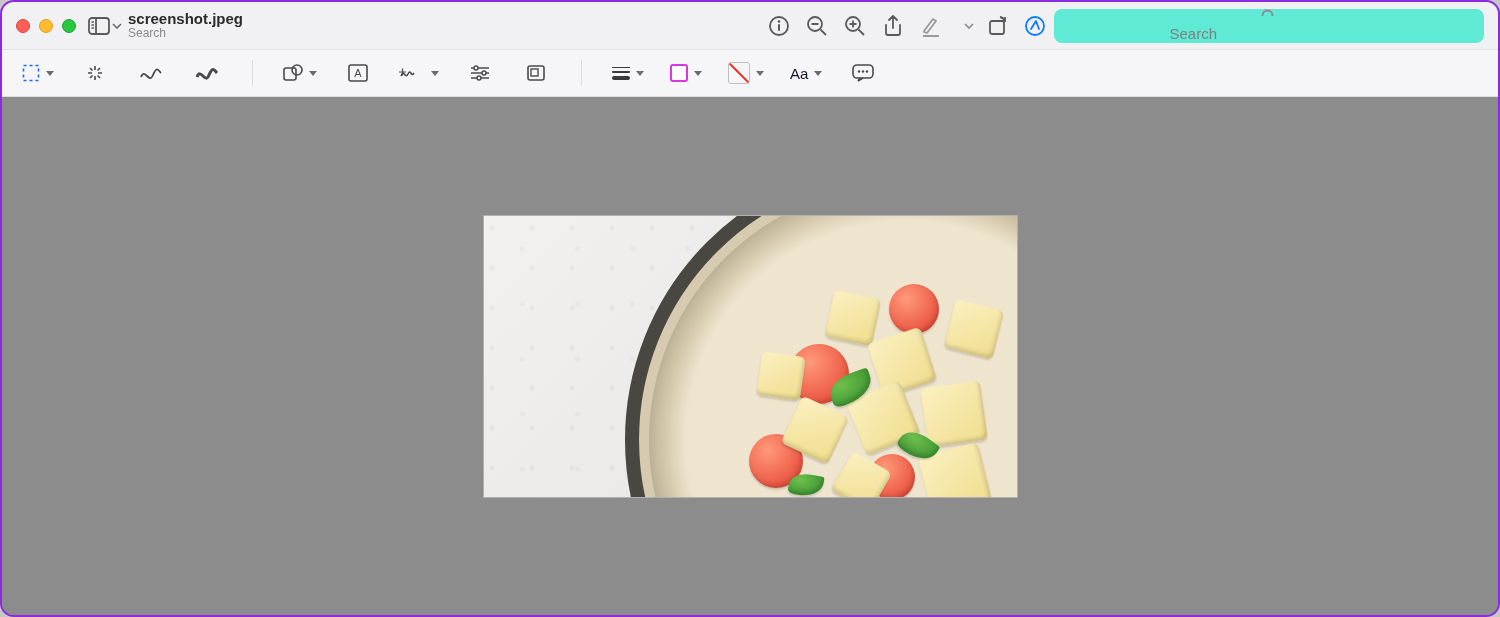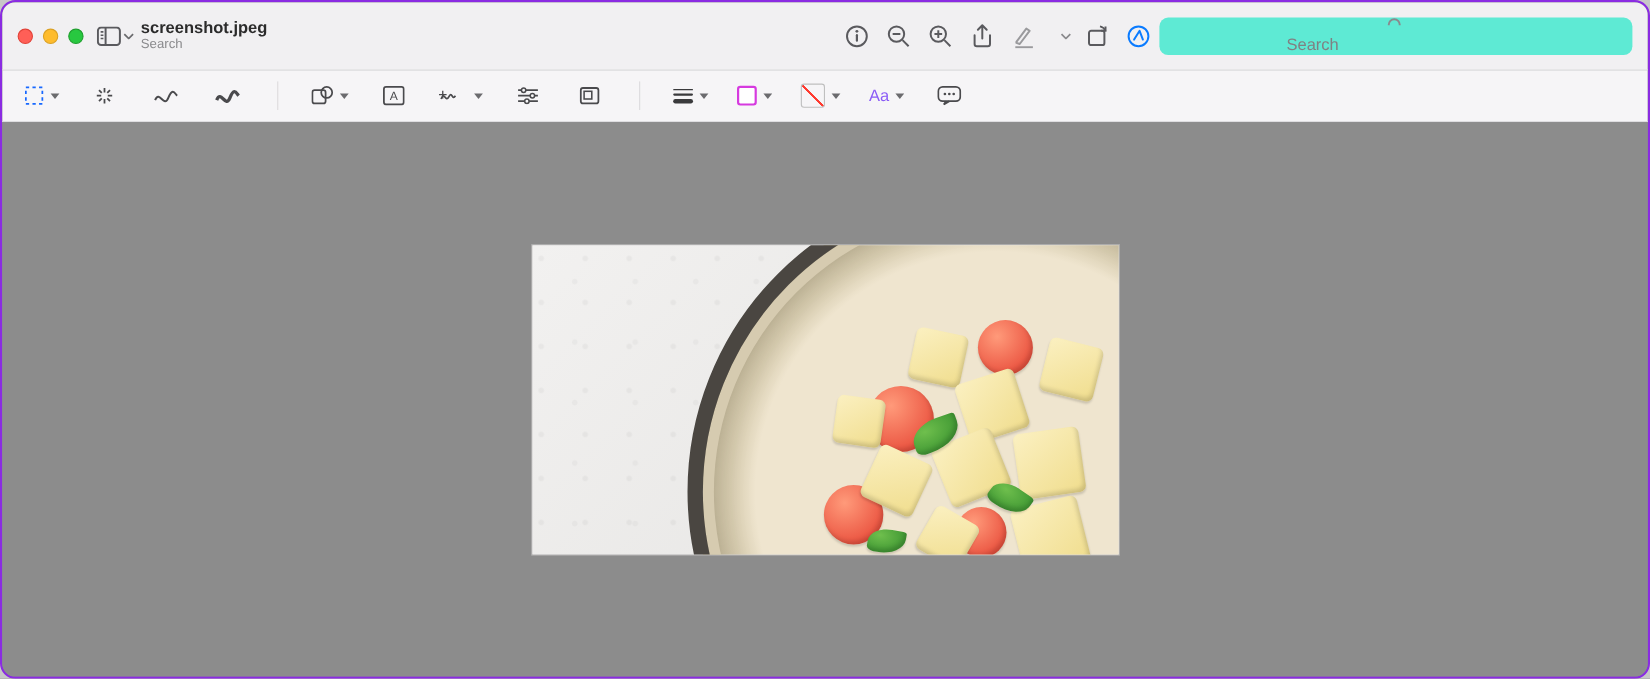--- a/index.html
+++ b/index.html
@@ -19,21 +19,21 @@
     border: 2px solid #8a2be2;
     border-radius: 14px;
     overflow: hidden;
     background: #8c8c8c;
     display: flex;
     flex-direction: column;
   }
 
   
   .titlebar {
-    height: 62px;
+    height: 48px;
     background: #f1f0f2;
     border-bottom: 1px solid #e2e1e3;
     display: flex;
     align-items: center;
     padding: 0 14px;
   }
   .traffic { display:flex; gap:9px; margin-right:6px; }
   .traffic span {
     width:14px; height:14px; border-radius:50%;
     display:inline-block;
@@ -101,21 +101,21 @@
   }
 
   .fill-swatch {
     width:18px; height:18px; border:2px solid #d63adf; border-radius:3px;
     background:#fff;
   }
   .stroke-swatch {
     width:22px; height:22px; border:1px solid #bfbfbf; border-radius:3px;
     background:linear-gradient(to top right, transparent 46%, #ff3b30 46%, #ff3b30 54%, transparent 54%);
   }
-  .aa { font-size:15px; font-weight:500; color:#8b5cf6; }
+  .aa { font-size:15px; font-weight:500; color:#0f172a; }
   .line-weight {
     display:flex; flex-direction:column; gap:3px; width:18px;
   }
   .line-weight span { height:2px; background:#3a3a3c; border-radius:2px; }
   .line-weight span:nth-child(1){height:1px;}
   .line-weight span:nth-child(2){height:2px;}
   .line-weight span:nth-child(3){height:4px;}
 
   
   .canvas {

